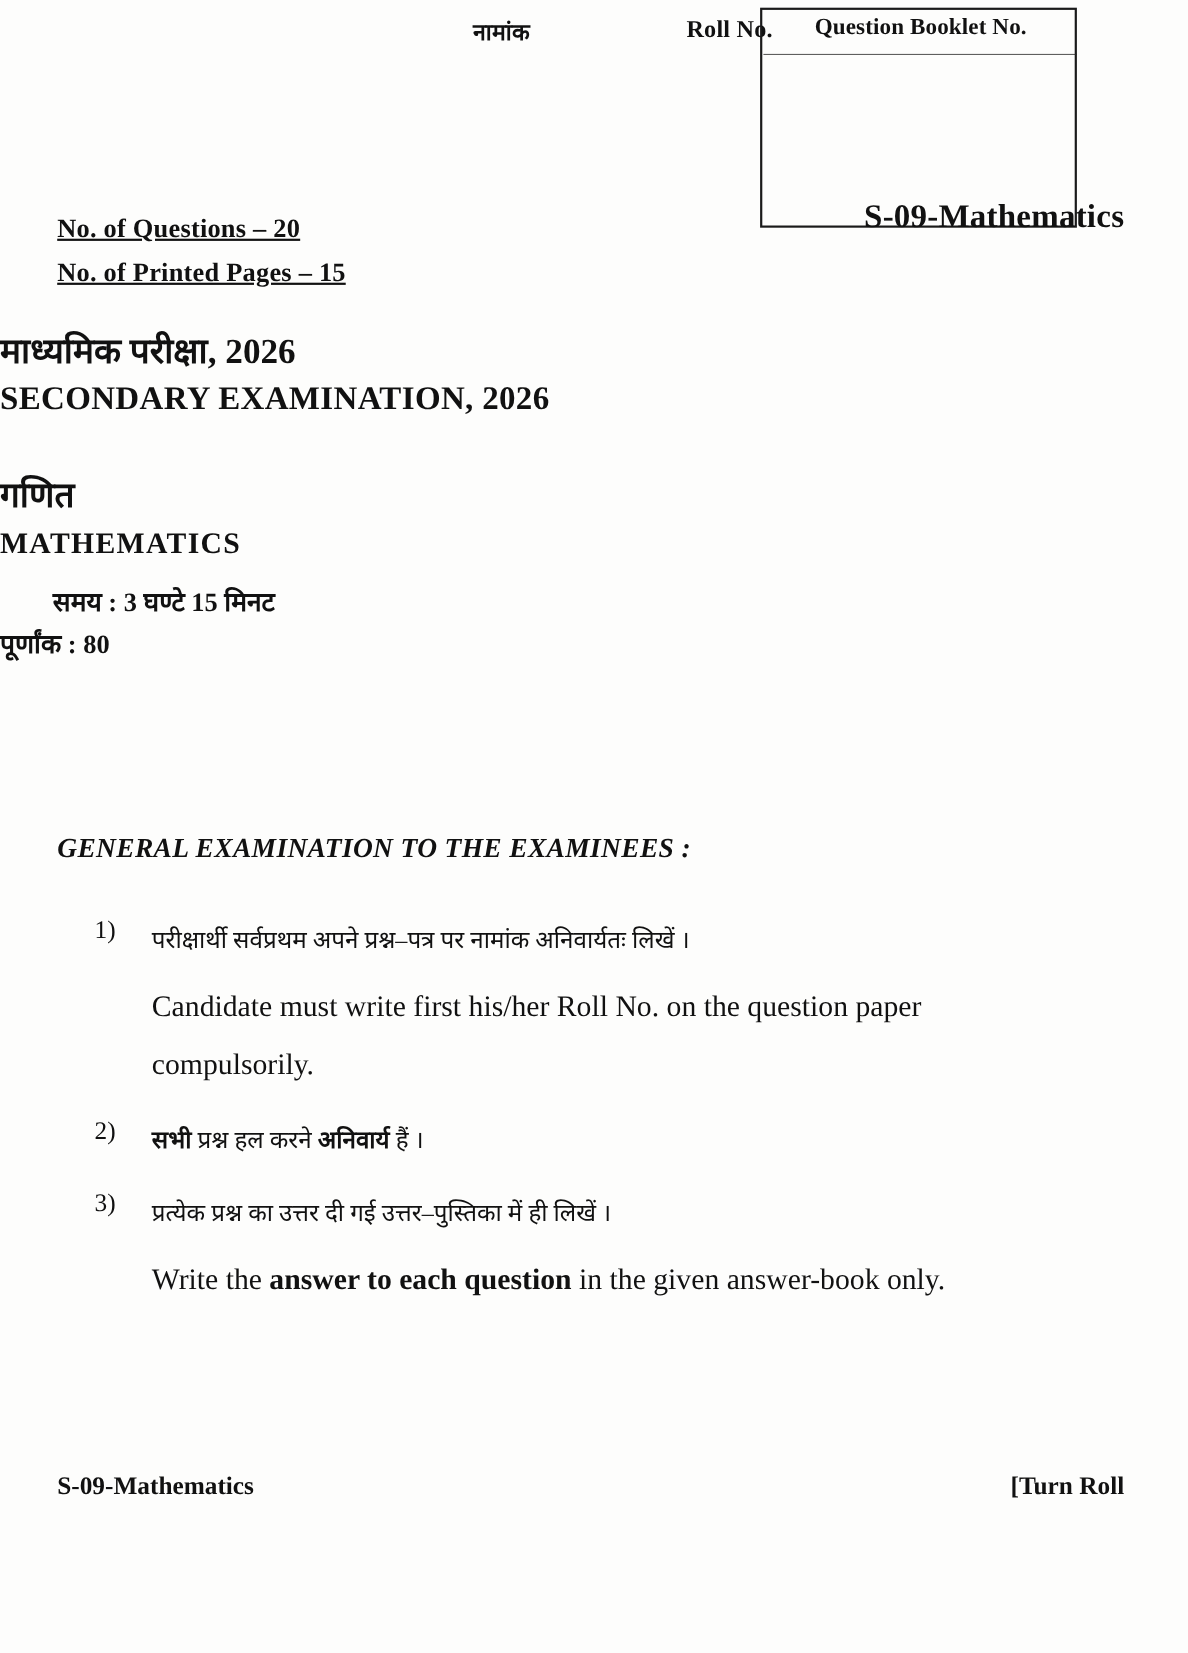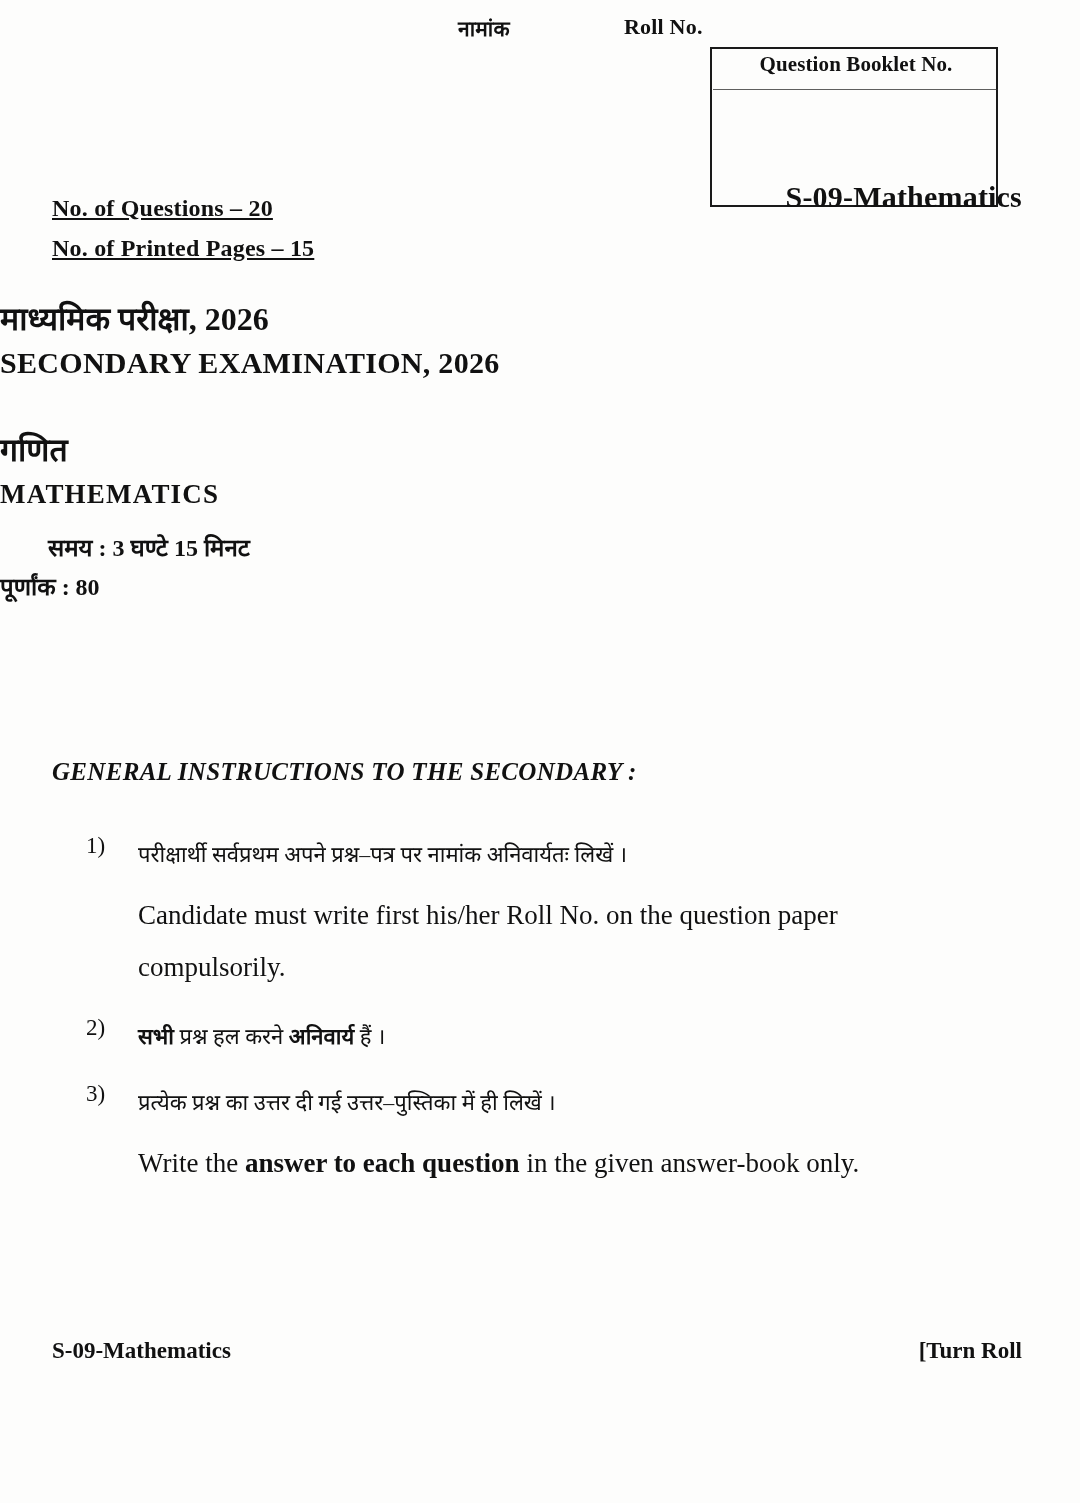--- a/index.html
+++ b/index.html
@@ -19,36 +19,34 @@
 
   
   .top-row { position: absolute; left: 0; top: 0; width: 1080px; height: 175px; }
 
   .naamank {
     position: absolute;
     left: 430px; top: 14px;
     font-size: 21px;
     font-weight: 700;
     letter-spacing: 0.2px;
-    margin-left: 28px;
   }
   .rollno {
     position: absolute;
     left: 624px; top: 14px;
     font-size: 22px;
     font-weight: 700;
     letter-spacing: 0.2px;
   }
   .booklet-box {
     position: absolute;
-    left: 710px; top: 7px;
-    width: 288px; height: 160px;
+    left: 691px; top: 7px;
+    width: 288px; height: 200px;
     border: 2px solid #1a1a1a;
     box-sizing: border-box;
-    margin-top: 40px;
   }
   .booklet-label {
     position: absolute;
     left: 0; top: 3px;
     width: 288px;
     text-align: center;
     font-size: 21px;
     font-weight: 700;
     letter-spacing: 0.1px;
   }
@@ -206,21 +204,21 @@
 
   <div class="title-block">
     <div class="t-exam-hi">माध्यमिक परीक्षा, 2026</div>
     <div class="t-exam-en">SECONDARY EXAMINATION, 2026</div>
     <div class="t-subject-hi">गणित</div>
     <div class="t-subject-en">MATHEMATICS</div>
     <div class="t-time">समय : 3 घण्टे 15 मिनट</div>
     <div class="t-marks">पूर्णांक : 80</div>
   </div>
 
-  <div class="instr-head-en">GENERAL INSTRUCTIONS TO THE SECONDARY :</div>
+  <div class="instr-head-en">GENERAL EXAMINATION TO THE EXAMINEES :</div>
 
   <div class="instr-list">
 
     <div class="instr">
       <div class="instr-num">1)</div>
       <div class="instr-body">
         <div class="line-hi">परीक्षार्थी सर्वप्रथम अपने प्रश्न–पत्र पर नामांक अनिवार्यतः लिखें ।</div>
         <div class="line-en first">Candidate must write first his/her Roll No. on the question paper</div>
         <div class="line-en">compulsorily.</div>
       </div>

